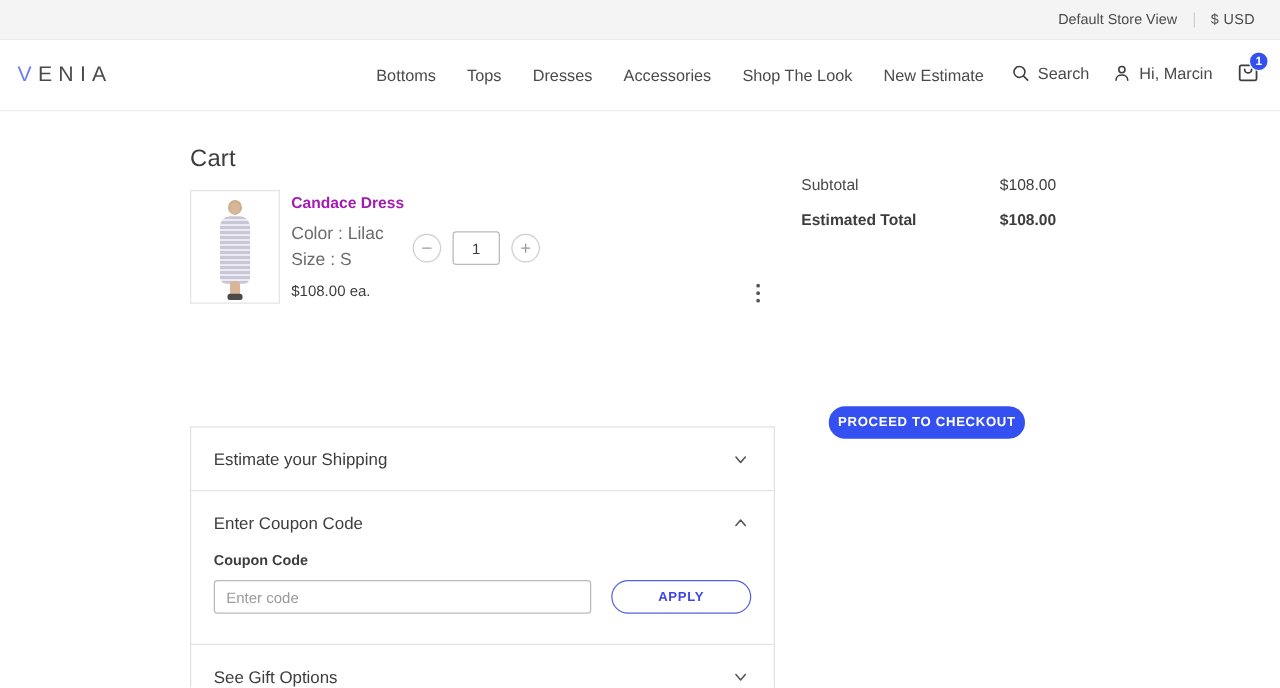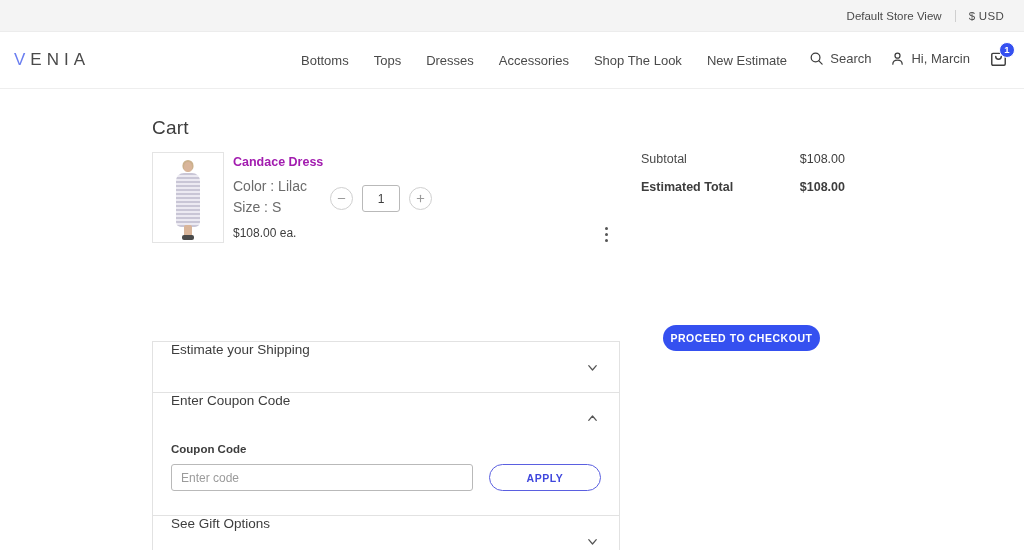--- a/index.html
+++ b/index.html
@@ -220,21 +220,21 @@
     flex-direction: column;
     gap: 3px;
     cursor: pointer;
   }
   .kebab i { width: 3px; height: 3px; border-radius: 50%; background: #555; display:block; }
 
   
   .summary {
     position: absolute;
     left: 641px;
-    top: 63px;
+    top: 52px;
     width: 204px;
   }
   .sum-row {
     display: flex;
     justify-content: space-between;
     align-items: baseline;
     font-size: 12.5px;
     color: #4a4a4a;
     margin-bottom: 14px;
   }
@@ -264,20 +264,21 @@
     left: 152px;
     top: 252px;
     width: 468px;
     border: 1px solid #e2e2e2;
     background: #ffffff;
   }
   .acc-section + .acc-section { border-top: 1px solid #e2e2e2; }
   .acc-head {
     height: 50px;
     display: flex;
+    align-items: center;
     justify-content: space-between;
     padding: 0 19px 0 18px;
     cursor: pointer;
   }
   .acc-title { font-size: 13.5px; color: #3d3d3d; }
   .chev { color: #555; display: flex; align-items: center; }
 
   .acc-body { padding: 0 18px 24px 18px; }
   .field-label {
     font-size: 11.5px;

